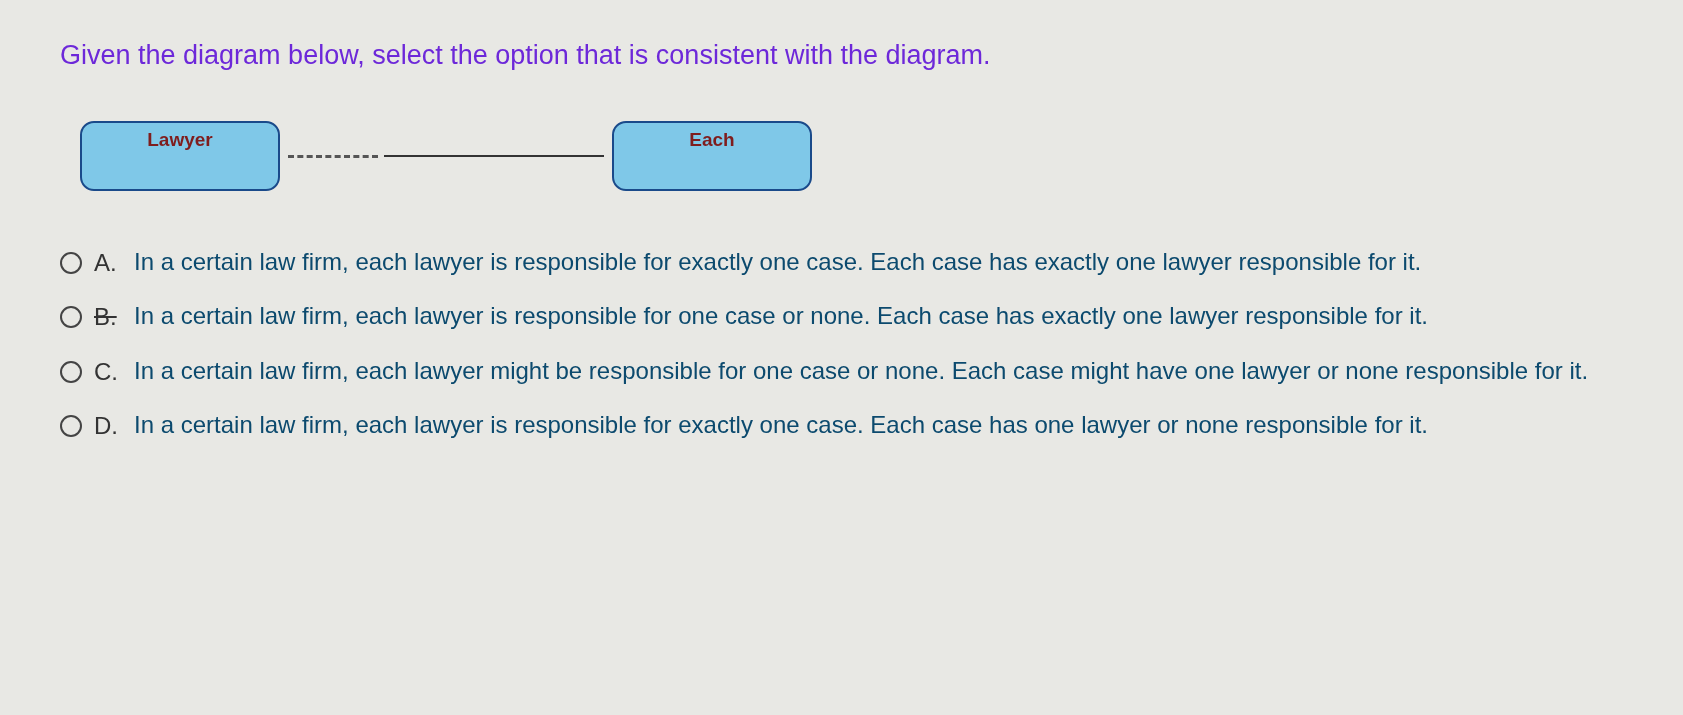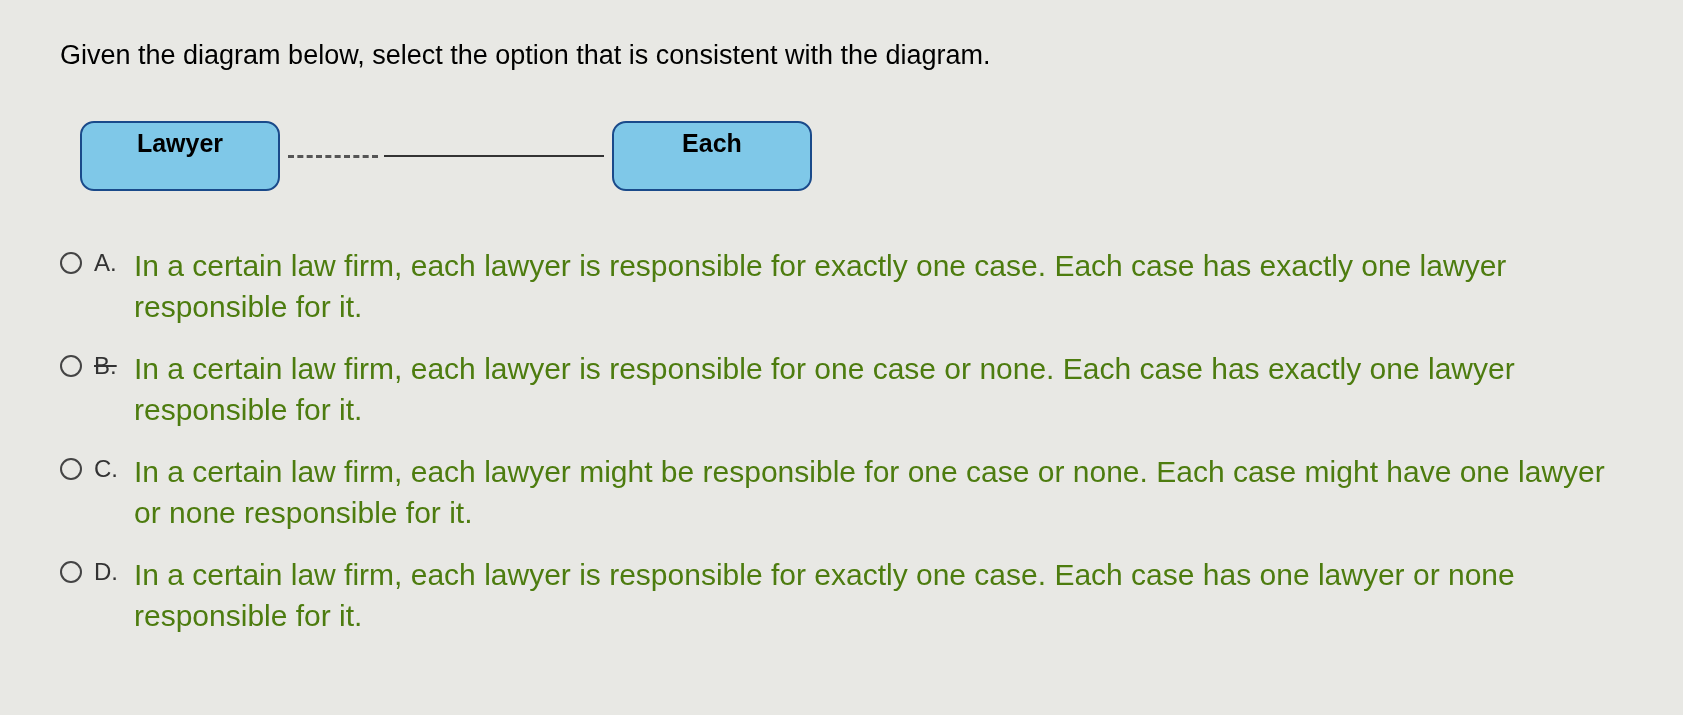--- a/index.html
+++ b/index.html
@@ -10,21 +10,21 @@
     body {
       font-family: Arial, Helvetica, sans-serif;
       background: #e8e8e4;
       padding: 40px 60px;
       width: 1683px;
       min-height: 715px;
       color: #2a2a2a;
     }
     .question-text {
       font-size: 27px;
-      color: #000000;
+      color: #6d28d9;
       margin-bottom: 50px;
       font-weight: 400;
     }
     .diagram-container {
       display: flex;
       align-items: center;
       margin-left: 20px;
       margin-bottom: 55px;
     }
     .entity-box {
@@ -32,23 +32,23 @@
       border: 2px solid #1a4a8a;
       border-radius: 14px;
       width: 200px;
       height: 70px;
       display: flex;
       align-items: flex-start;
       justify-content: center;
       padding-top: 6px;
     }
     .entity-label {
-      font-size: 25px;
+      font-size: 19px;
       font-weight: bold;
-      color: #000000;
+      color: #7f1d1d;
     }
     .connector {
       display: flex;
       align-items: center;
       margin: 0 8px;
     }
     .dashed-line {
       border-top: 3px dashed #555;
       width: 90px;
       margin-right: 6px;
@@ -78,22 +78,22 @@
       cursor: pointer;
     }
     .option-label {
       font-size: 24px;
       color: #333;
       flex-shrink: 0;
       width: 28px;
       margin-top: 3px;
     }
     .option-text {
-      font-size: 30px;
-      color: #4d7c0f;
+      font-size: 24px;
+      color: #0c4a6e;
       line-height: 1.35;
       max-width: 1480px;
     }
     .strike {
       text-decoration: line-through;
     }
   </style>
 </head>
 <body>
 

